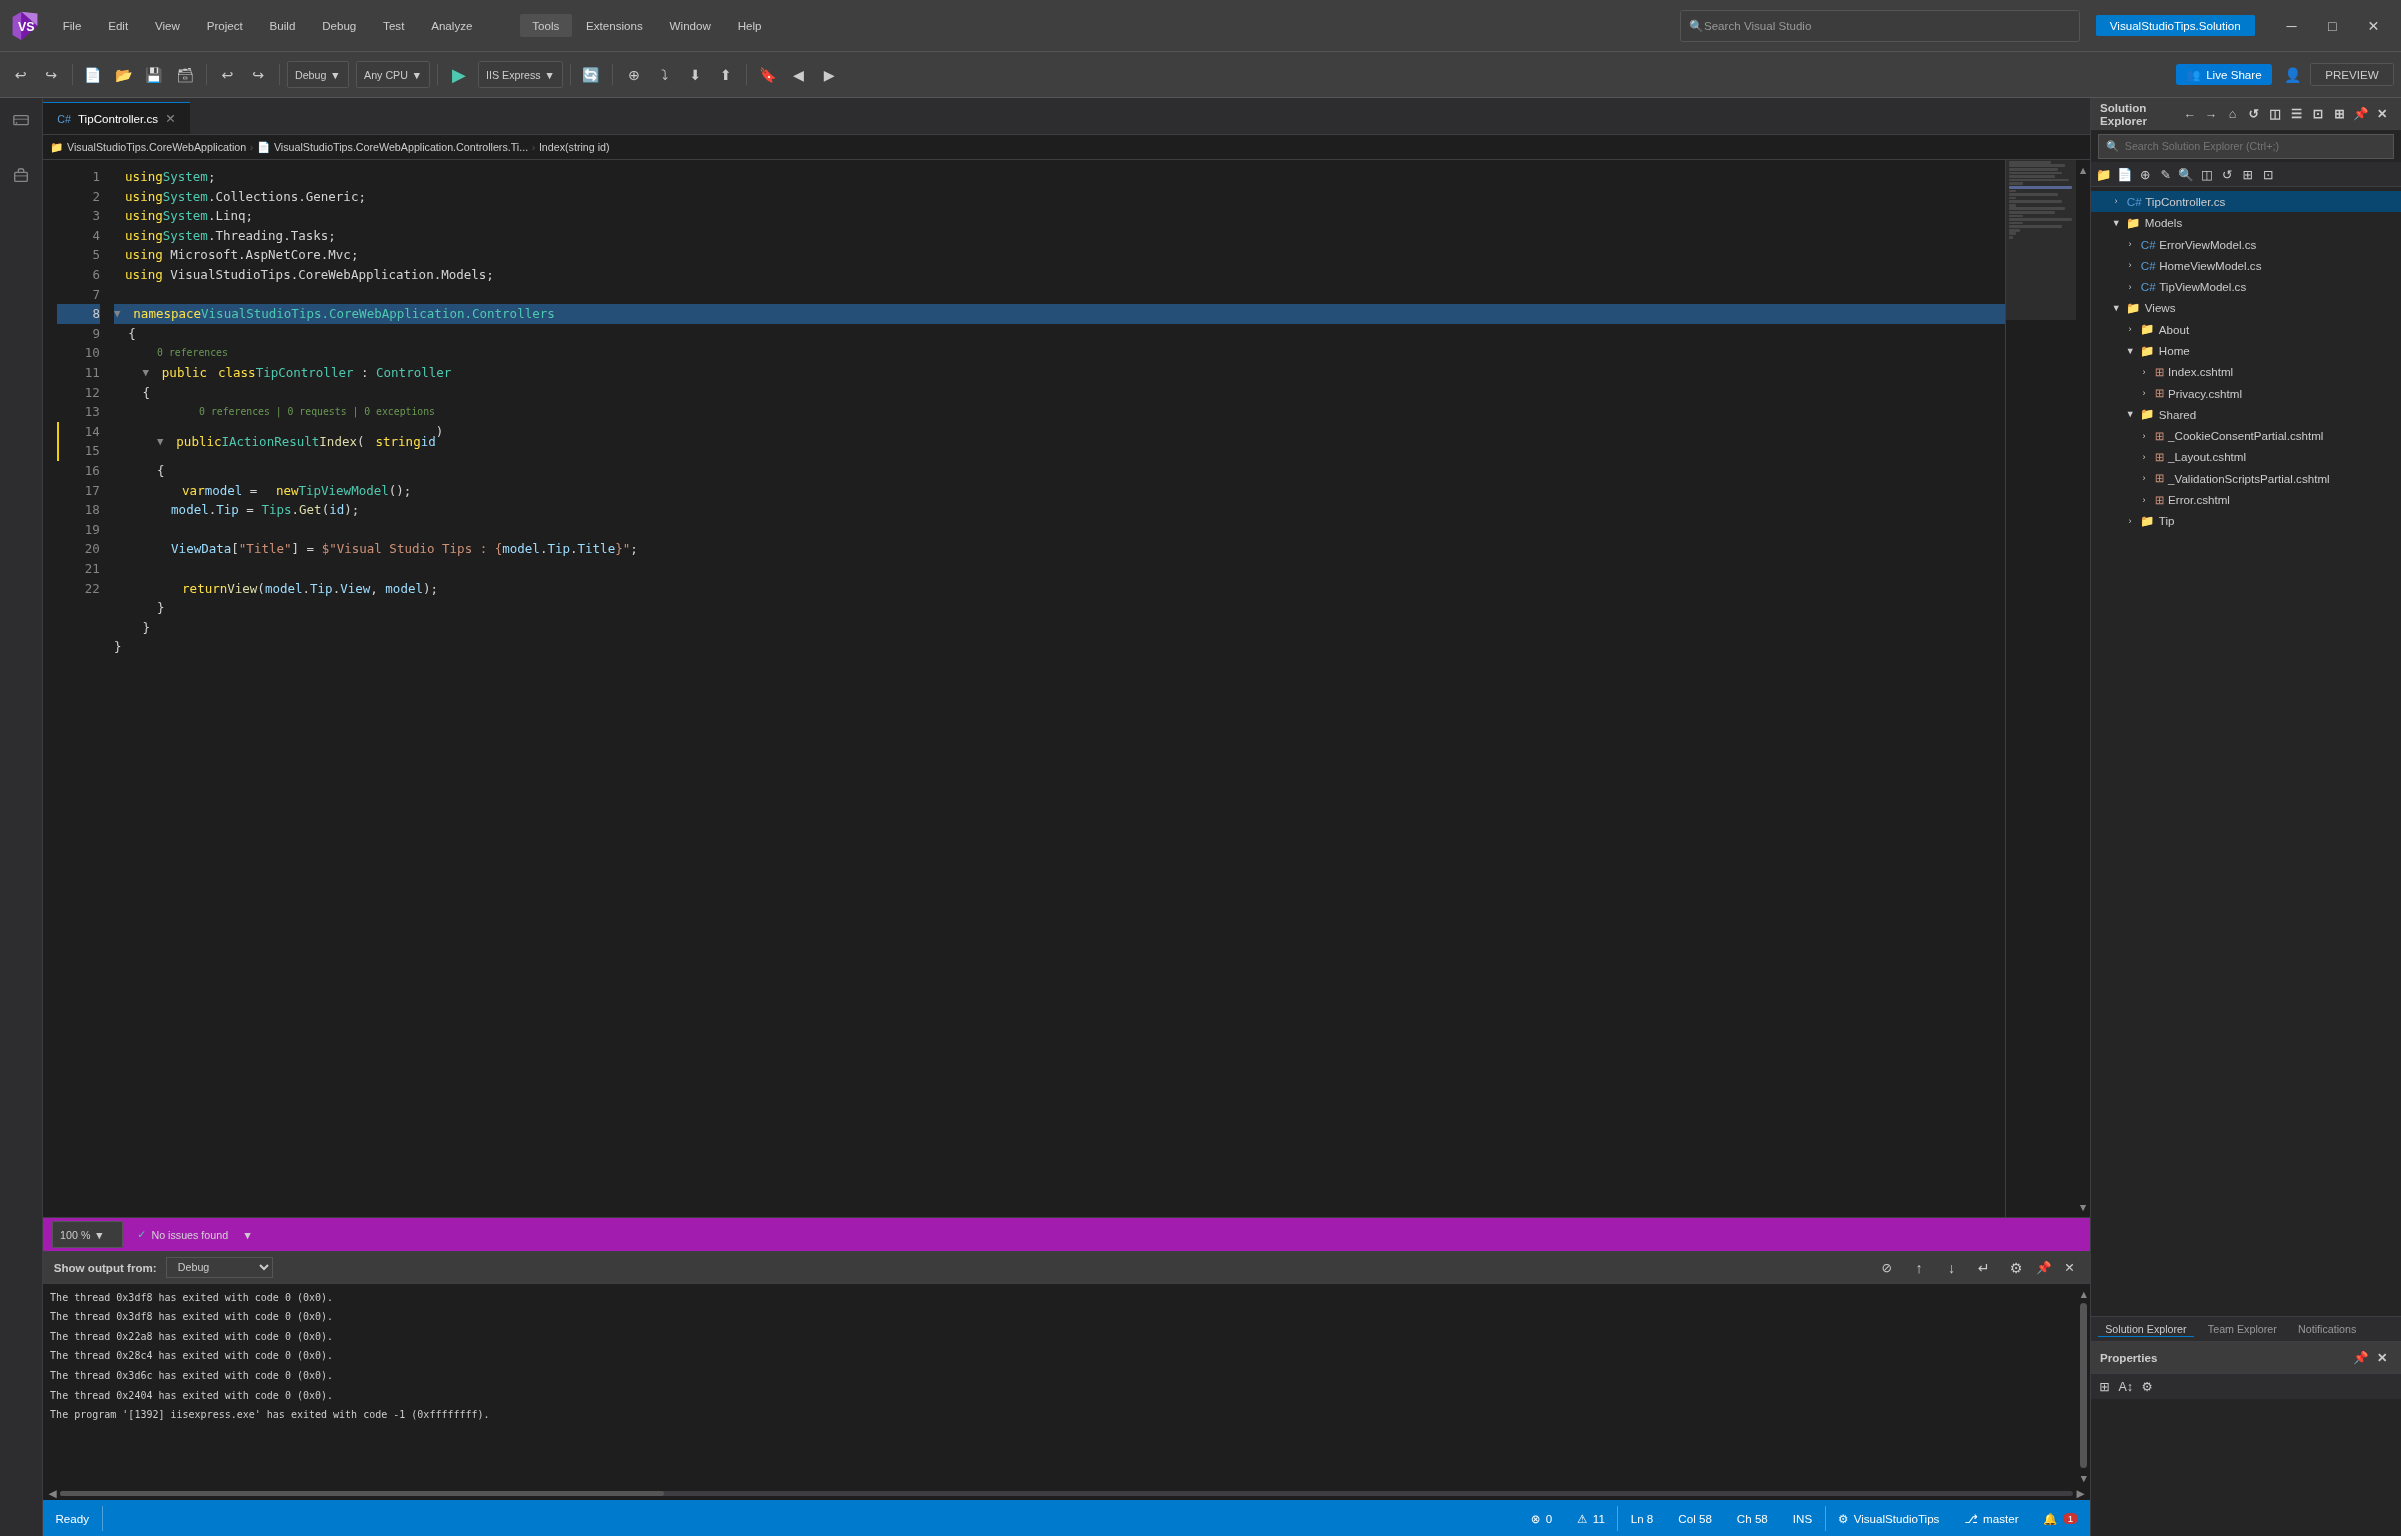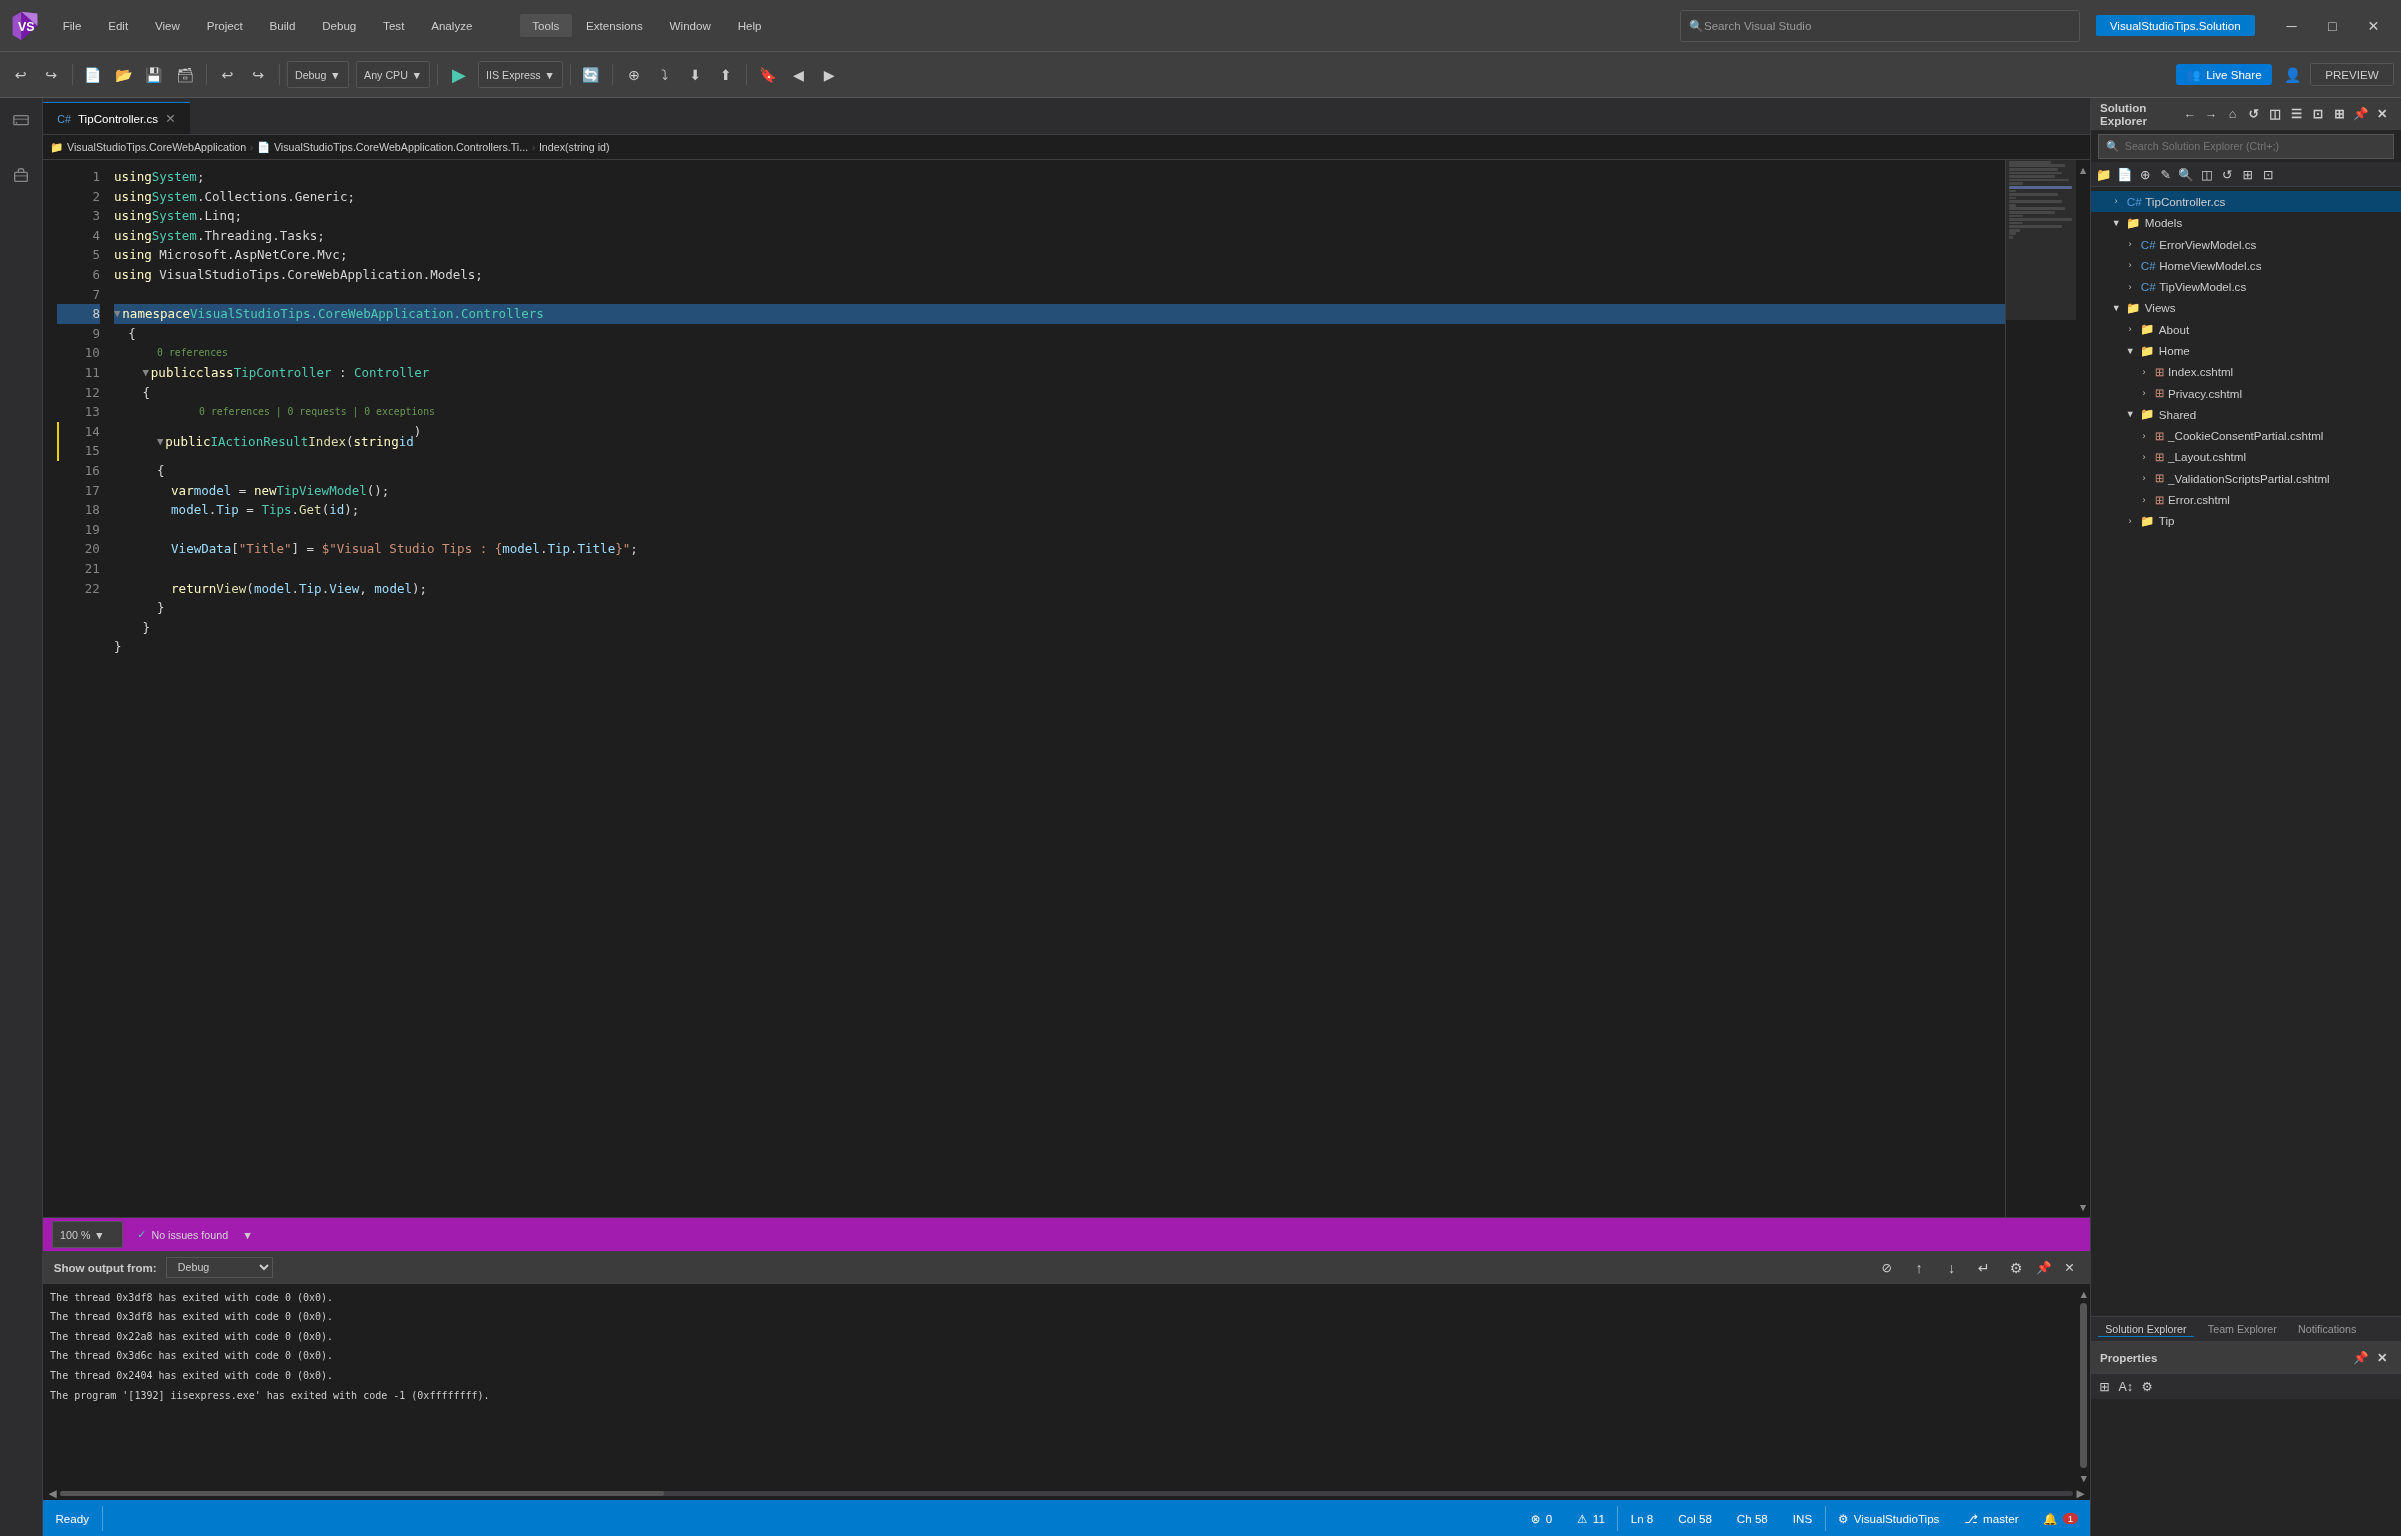--- a/index.html
+++ b/index.html
@@ -257,21 +257,21 @@
     }
     .code-line {
       white-space: pre;
       display: flex;
       align-items: center;
       min-height: 19.6px;
     }
     .code-line.highlighted {
       background: #264f78;
     }
-    .kw { color: #fef9c3; }
+    .kw { color: #fde047; margin-left: 11px; }
     .type { color: #4ec9b0; }
     .str { color: #ce9178; }
     .method { color: #dcdcaa; }
     .prop { color: #9cdcfe; }
     .ns { color: #4ec9b0; }
     .collapse-icon {
       color: #858585;
       cursor: pointer;
       margin-right: 1.8px;
       font-size: 10.7px;
@@ -841,20 +841,21 @@
               <div class="tb-btn">⚙</div>
               <div class="panel-icon-btn">📌</div>
               <div class="panel-icon-btn">✕</div>
             </div>
           </div>
           <div id="output-content-row">
             <div id="output-content">
               <div>The thread 0x3df8 has exited with code 0 (0x0).</div>
               <div>The thread 0x3df8 has exited with code 0 (0x0).</div>
               <div>The thread 0x22a8 has exited with code 0 (0x0).</div>
+              <div>The thread 0x28c4 has exited with code 0 (0x0).</div>
               <div>The thread 0x3d6c has exited with code 0 (0x0).</div>
               <div>The thread 0x2404 has exited with code 0 (0x0).</div>
               <div>The program '[1392] iisexpress.exe' has exited with code -1 (0xffffffff).</div>
             </div>
             <div style="width:12.5px; display:flex; flex-direction:column; background:#1e1e1e; align-items:center;">
               <div style="color:#858585; cursor:pointer; padding:3.6px;">▲</div>
               <div style="flex:1; background:#555; width:7.1px; margin:0 2.7px; border-radius:3.6px;"></div>
               <div style="color:#858585; cursor:pointer; padding:3.6px;">▼</div>
             </div>
           </div>

